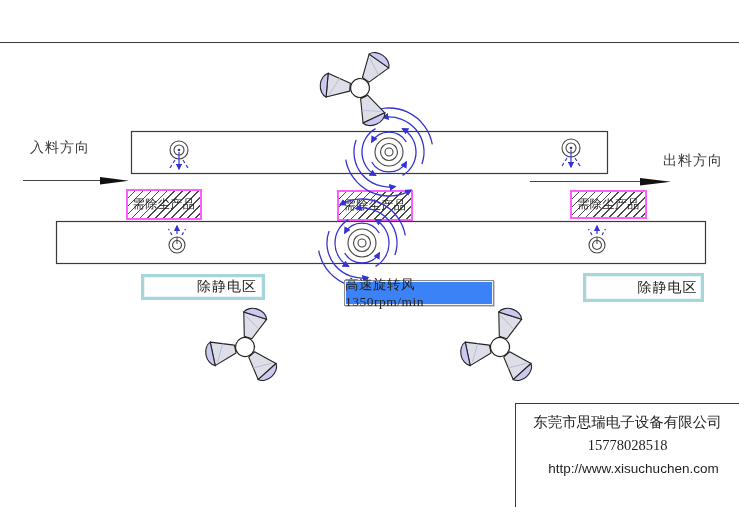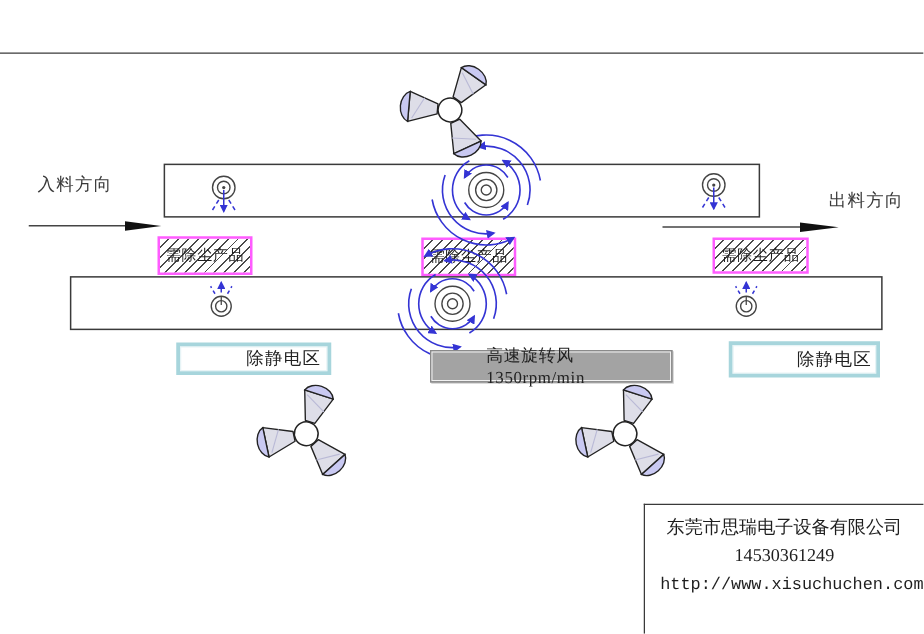--- a/index.html
+++ b/index.html
@@ -18,32 +18,32 @@
     display:flex;align-items:center;justify-content:center;margin-left:40px;
   }
   .hatch-box span{font-size:12px;color:#1d1d1d;letter-spacing:0.5px;}
   .static-zone{
     position:absolute;z-index:3;background:#ffffff;border:3px solid #a7d5dc;
     box-shadow:inset 0 0 0 1px #e7f4f6;
     display:flex;align-items:center;justify-content:center;
     font-size:14px;letter-spacing:1px;color:#222;padding-left:48px;
   }
   .wind-label{
-    position:absolute;z-index:3;background:#a3a3a3;border:1px solid #8a8a8a;
+    position:absolute;z-index:3;background:#3b82f6;border:1px solid #8a8a8a;
     box-shadow:1px 1px 0 #cfcfcf, inset 0 0 0 1px #f1f1f1;
     display:flex;align-items:center;justify-content:center;
-    font-size:13.5px;color:#222;letter-spacing:0.5px;padding-left:44px;
+    font-size:13.5px;color:#222;letter-spacing:0.5px;
   }
   .title-block{
     position:absolute;left:515px;top:403px;width:224px;height:116px;z-index:3;
     border-top:1px solid #3a3a3a;border-left:1px solid #3a3a3a;
     text-align:center;padding-top:7px;box-sizing:border-box;color:#1e1e1e;
   }
   .title-block .row{height:23px;line-height:23px;font-size:14.5px;}
-  .title-block .row.url{font-family:Liberation Mono, monospace;font-size:13.5px;margin-left:12px;}
+  .title-block .row.url{font-family:Liberation Sans, sans-serif;font-size:13.5px;margin-left:12px;}
 </style>
 </head>
 <body>
 
 <div class="canvas">
 
   <div class="hatch-box" style="left:86px;top:189px;width:72px;height:27px;">
     <span>需除尘产品</span>
   </div>
   <div class="hatch-box" style="left:297px;top:190px;width:72px;height:27px;">
@@ -139,17 +139,17 @@
   <div class="lbl dir-label" style="left:30px;top:139px;">入料方向</div>
   <div class="lbl dir-label" style="left:663px;top:152px;text-align:center;">出料方向</div>
 
   <div class="static-zone" style="left:141px;top:274px;width:70px;height:20px;">除静电区</div>
   <div class="static-zone" style="left:583px;top:273px;width:67px;height:23px;">除静电区</div>
 
   <div class="wind-label" style="left:344px;top:280px;width:148px;height:24px;">高速旋转风1350rpm/min</div>
 
   <div class="title-block">
     <div class="row">东莞市思瑞电子设备有限公司</div>
-    <div class="row">14530361249</div>
+    <div class="row">15778028518</div>
     <div class="row url">http://www.xisuchuchen.com</div>
   </div>
 
 </div>
 
 </body></html>

